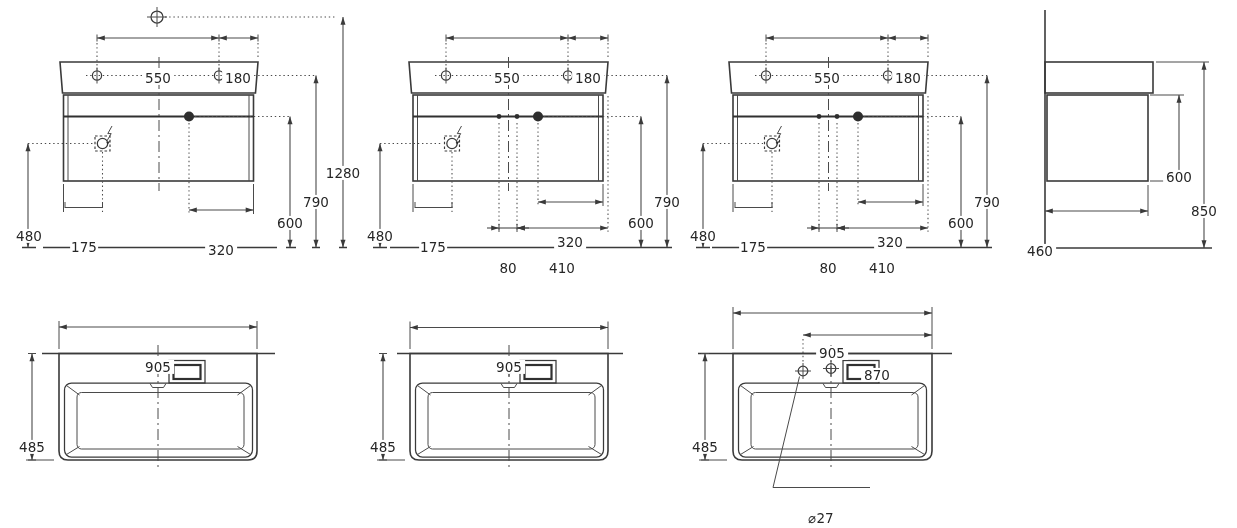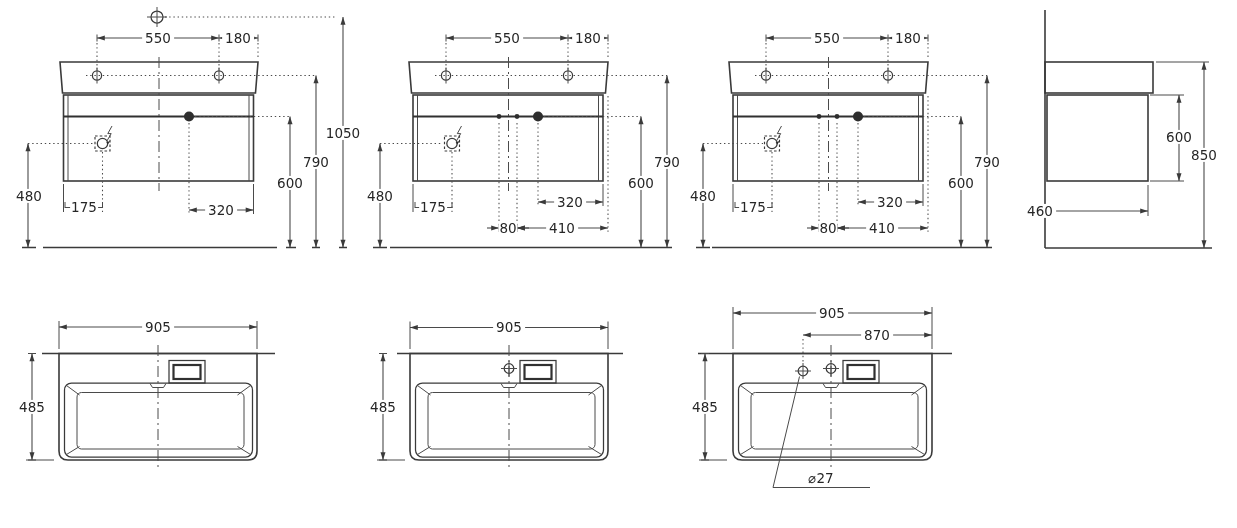--- a/index.html
+++ b/index.html
@@ -1,20 +1,20 @@
 <!DOCTYPE html>
 <html><head>
 <meta charset="utf-8">
 <style>
   html,body{margin:0;padding:0;background:#fff;}
   body{font-family:"DejaVu Sans","Liberation Sans",sans-serif;}
   #stage{position:relative;width:1237px;height:528px;background:#fff;overflow:hidden;}
   #draw{position:absolute;left:0;top:0;}
   .chip{position:absolute;transform:translate(-50%,-50%);background:#fff;padding:0 3px;
-        font-size:13.5px;color:#262626;line-height:1.05;white-space:nowrap;}
+        font-size:13.5px;color:#262626;line-height:1.05;white-space:nowrap;margin-top:40px;}
   .chip.small{padding:0 1px;}
   .note{position:absolute;font-size:13px;color:#1f1f1f;line-height:13.5px;white-space:nowrap;}
   .note span{display:block;}
   svg .o{stroke:#3a3a3a;fill:none;stroke-width:1.6;}
   svg .o2{stroke:#3a3a3a;fill:none;stroke-width:1.25;}
   svg .thin{stroke:#4a4a4a;fill:none;stroke-width:1;}
   svg .dim{stroke:#4a4a4a;fill:none;stroke-width:1.1;}
   svg .dot{stroke:#4a4a4a;fill:none;stroke-width:1.05;stroke-dasharray:1.4 2.8;}
   svg .cl{stroke:#4a4a4a;fill:none;stroke-width:1;stroke-dasharray:11 4 2 4;}
   svg .dsh{stroke:#3a3a3a;fill:none;stroke-width:1.15;stroke-dasharray:2.6 2.1;}
@@ -263,21 +263,21 @@
       <path class="dim" d="M705,353.5 V460" marker-start="url(#ar)" marker-end="url(#ar)"></path>
       <path class="thin" d="M701,353.5 H709 M701,460 H709"></path>
       <path class="thin" d="M799.5,376.5 L773,487.5"></path>
       <path class="thin" d="M773,487.5 H870"></path>
     </g>
   </g>
 </svg>
 
 <span class="chip" style="left:158px;top:38px">550</span>
 <span class="chip" style="left:238px;top:38px">180</span>
-<span class="chip" style="left:343px;top:133px">1050</span>
+<span class="chip" style="left:343px;top:133px">1280</span>
 <span class="chip" style="left:316px;top:162px">790</span>
 <span class="chip" style="left:290px;top:183px">600</span>
 <span class="chip" style="left:29px;top:196px">480</span>
 <span class="chip small" style="left:84px;top:207px">175</span>
 <span class="chip" style="left:221px;top:210px">320</span>
 
 <span class="chip" style="left:507px;top:38px">550</span>
 <span class="chip" style="left:588px;top:38px">180</span>
 <span class="chip" style="left:667px;top:162px">790</span>
 <span class="chip" style="left:641px;top:183px">600</span>
@@ -291,21 +291,21 @@
 <span class="chip" style="left:908px;top:38px">180</span>
 <span class="chip" style="left:987px;top:162px">790</span>
 <span class="chip" style="left:961px;top:183px">600</span>
 <span class="chip" style="left:703px;top:196px">480</span>
 <span class="chip small" style="left:753px;top:207px">175</span>
 <span class="chip" style="left:890px;top:202px">320</span>
 <span class="chip small" style="left:828px;top:228px">80</span>
 <span class="chip" style="left:882px;top:228px">410</span>
 
 <span class="chip" style="left:1179px;top:137px">600</span>
-<span class="chip" style="left:1204px;top:155px">850</span>
+<span class="chip" style="left:1204px;top:171px">850</span>
 <span class="chip" style="left:1040px;top:211px">460</span>
 
 <span class="chip" style="left:158px;top:327px">905</span>
 <span class="chip" style="left:32px;top:407px">485</span>
 <span class="chip" style="left:509px;top:327px">905</span>
 <span class="chip" style="left:383px;top:407px">485</span>
 <span class="chip" style="left:832px;top:313px">905</span>
 <span class="chip" style="left:877px;top:335px">870</span>
 <span class="chip" style="left:705px;top:407px">485</span>
 <span class="chip" style="left:821px;top:478px">⌀27</span>

